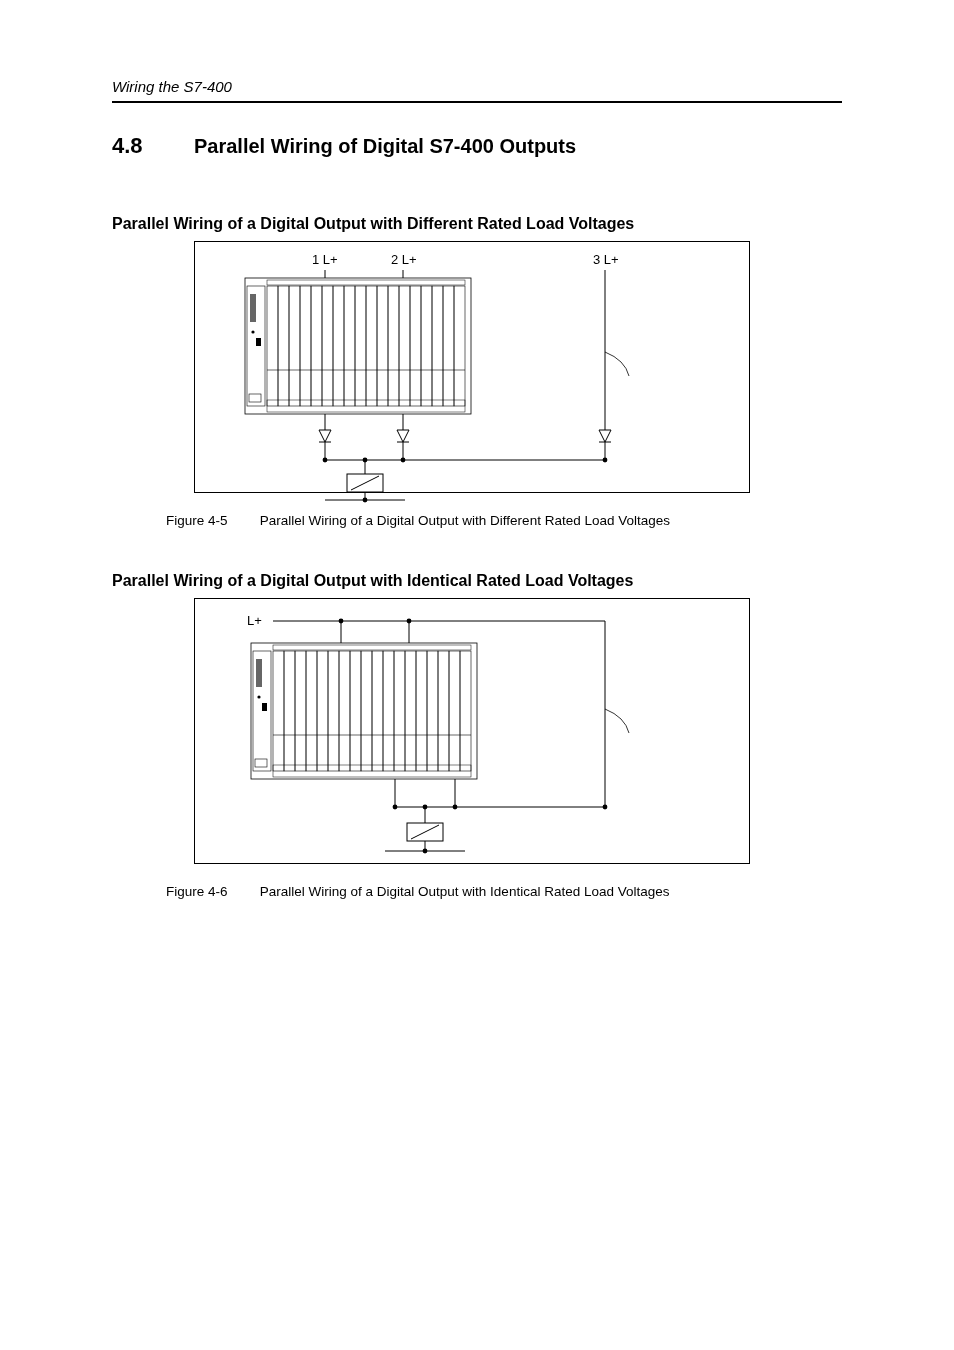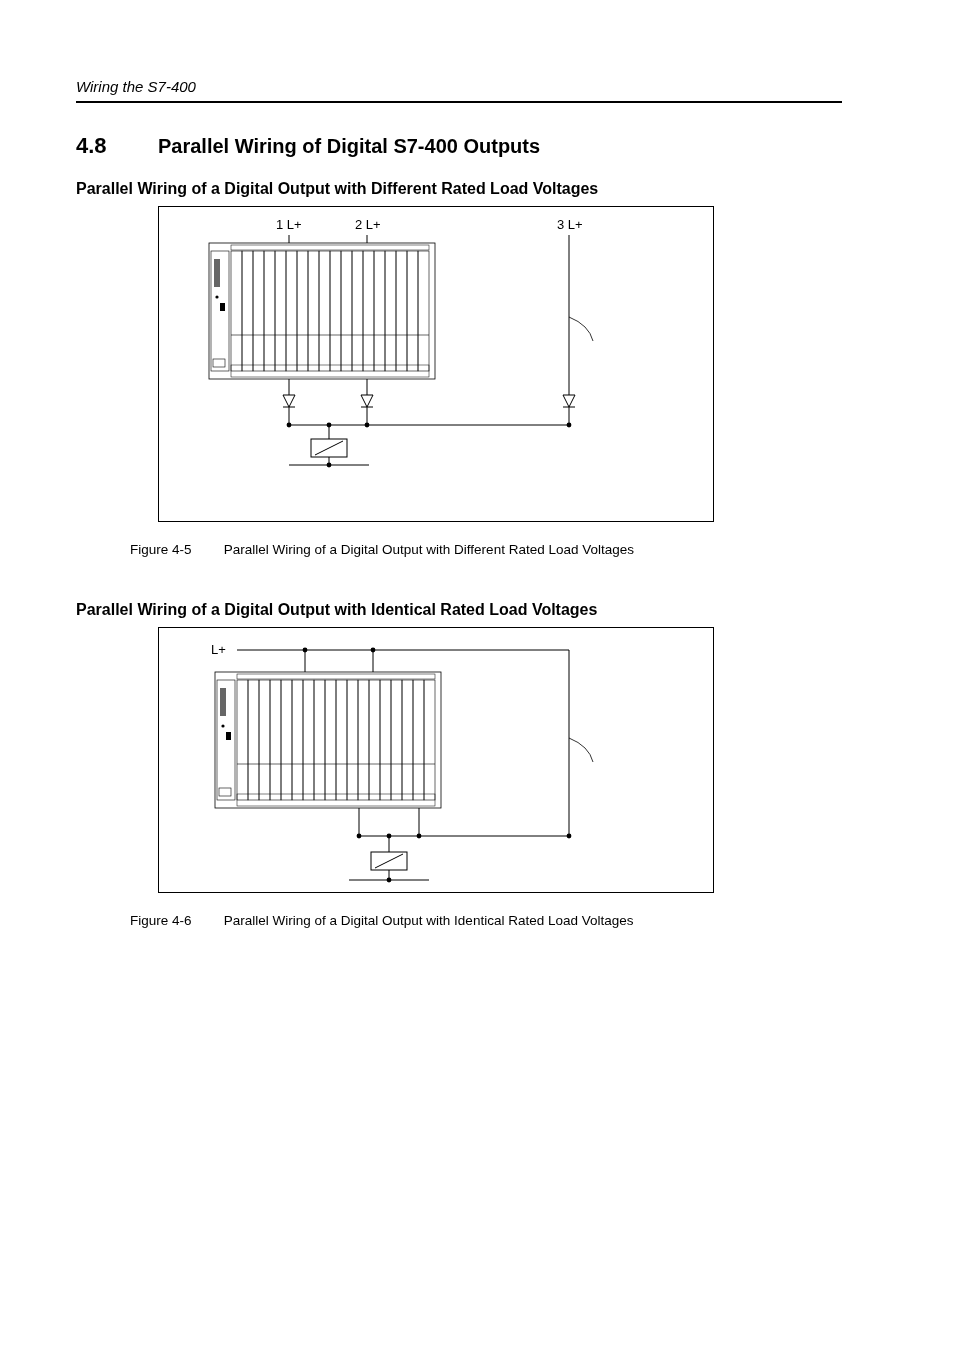--- a/index.html
+++ b/index.html
@@ -10,36 +10,36 @@
     height: 1350px;
     background: #fff;
     font-family: Arial, Helvetica, sans-serif;
     color: #000;
     position: relative;
   }
   .page {
     width: 954px;
     height: 1350px;
     position: relative;
-    padding: 78px 112px 0 76px;
+    padding: 78px 112px 0 112px;
     box-sizing: border-box;
   }
   .running-head {
     font-style: italic;
     font-size: 15px;
     margin-bottom: 6px;
   }
   .rule {
     border-top: 2px solid #000;
     margin-bottom: 30px;
   }
   .section-row {
     display: flex;
     align-items: baseline;
-    margin-bottom: 21px;
+    margin-bottom: 56px;
   }
   .sec-num {
     font-weight: bold;
     font-size: 22px;
     width: 82px;
     flex-shrink: 0;
   }
   .sec-title {
     font-weight: bold;
     font-size: 20px;
@@ -54,21 +54,21 @@
     line-height: 1.35;
     margin-left: 82px;
     margin-bottom: 14px;
   }
   .figure {
     border: 1px solid #000;
     margin-left: 82px;
     margin-bottom: 20px;
     box-sizing: border-box;
   }
-  .fig1 { width: 556px; height: 316px; }
+  .fig1 { width: 556px; height: 252px; }
   .fig2 { width: 556px; height: 266px; }
   .fig-caption {
     font-size: 13.5px;
     margin-left: 54px;
     margin-bottom: 44px;
   }
   .fig-caption .fignum { display:inline-block; width: 90px; }
   .bold { font-weight: bold; }
   .footer {
     position: absolute;

